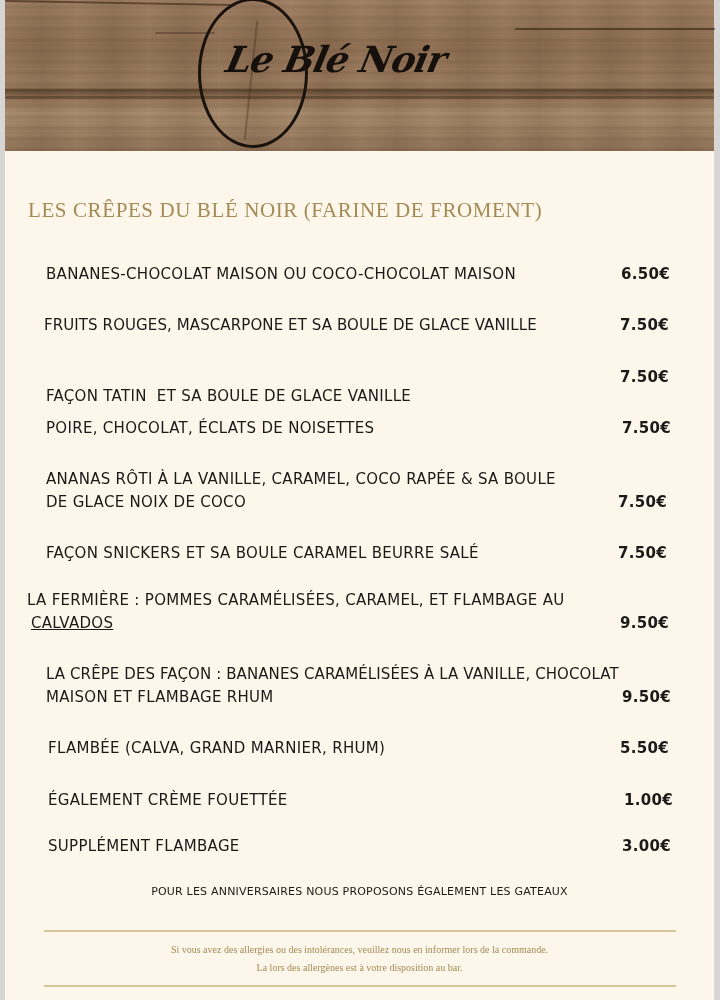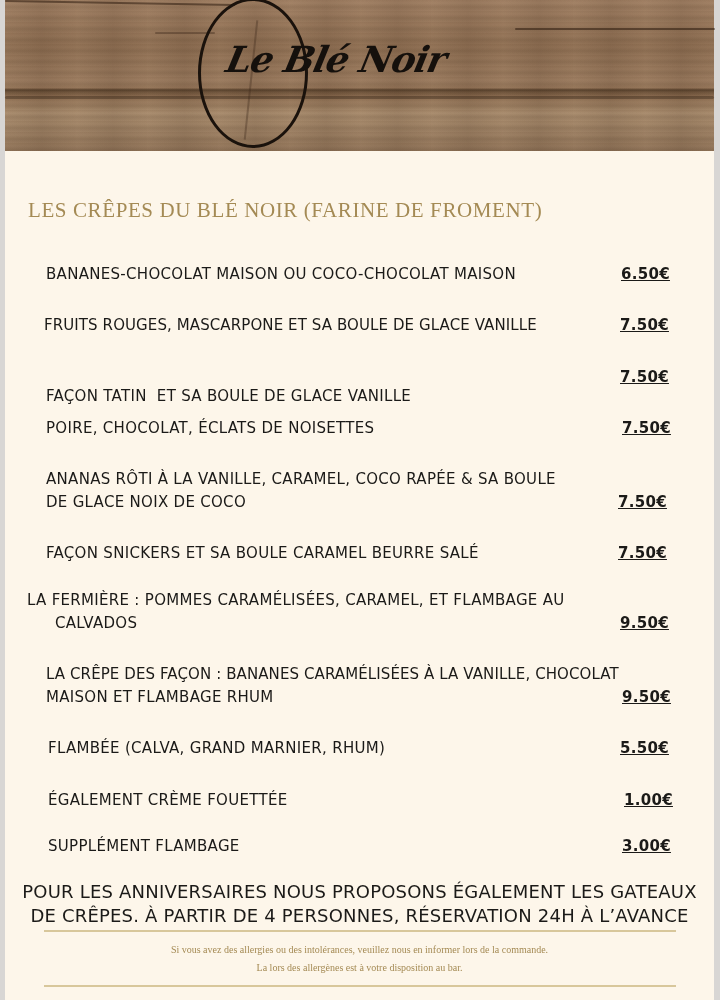--- a/index.html
+++ b/index.html
@@ -43,25 +43,25 @@
     white-space: nowrap;
   }
   .item {
     position: absolute; left: 0; width: 709px;
     font-family: "DejaVu Sans", sans-serif; font-size: 15px; color: #1b1a18;
     letter-spacing: 0.3px;
   }
   .item .name { position: absolute; white-space: nowrap; line-height: 24px; }
   .item .price {
     position: absolute; font-weight: bold; font-size: 15px; color: #1b1a18;
-    white-space: nowrap; line-height: 24px; text-decoration: underline;
+    white-space: nowrap; line-height: 24px;
   }
   .notice {
     position: absolute; left: 0; top: 880px; width: 709px; text-align: center;
-    font-family: "DejaVu Sans", sans-serif; font-size: 18px; color: #1b1a18;
+    font-family: "DejaVu Sans", sans-serif; font-size: 11px; color: #1b1a18;
     line-height: 24px; letter-spacing: 0.2px;
   }
   .rule {
     position: absolute; left: 39px; width: 632px; height: 2px; background: #d8c79b;
   }
   .allergy {
     position: absolute; left: 0; top: 941px; width: 709px; text-align: center;
     font-family: Liberation Serif, serif; font-size: 10px;
     color: #a48a54; line-height: 18px;
   }
@@ -109,21 +109,21 @@
     <span class="price" style="left:613px;top:23px;">7.50€</span>
   </div>
 
   <div class="item" style="top:541px;">
     <span class="name" style="left:41px;top:0;">FAÇON SNICKERS ET SA BOULE CARAMEL BEURRE SALÉ</span>
     <span class="price" style="left:613px;top:0;">7.50€</span>
   </div>
 
   <div class="item" style="top:588px;">
     <span class="name" style="left:22px;top:0;">LA FERMIÈRE : POMMES CARAMÉLISÉES, CARAMEL, ET FLAMBAGE AU</span>
-    <span class="name" style="left:50px;top:23px;">CALVADOS</span>
+    <span class="name" style="left:26px;top:23px;text-decoration:underline;">CALVADOS</span>
     <span class="price" style="left:615px;top:23px;">9.50€</span>
   </div>
 
   <div class="item" style="top:662px;">
     <span class="name" style="left:41px;top:0;letter-spacing:0.1px;">LA CRÊPE DES FAÇON : BANANES CARAMÉLISÉES À LA VANILLE, CHOCOLAT</span>
     <span class="name" style="left:41px;top:23px;">MAISON ET FLAMBAGE RHUM</span>
     <span class="price" style="left:617px;top:23px;">9.50€</span>
   </div>
 
   <div class="item" style="top:736px;">
@@ -136,21 +136,20 @@
     <span class="price" style="left:619px;top:0;">1.00€</span>
   </div>
 
   <div class="item" style="top:834px;">
     <span class="name" style="left:43px;top:0;">SUPPLÉMENT FLAMBAGE</span>
     <span class="price" style="left:617px;top:0;">3.00€</span>
   </div>
 
   <div class="notice">
     <div>POUR LES ANNIVERSAIRES NOUS PROPOSONS ÉGALEMENT LES GATEAUX</div>
-    <div>DE CRÊPES. À PARTIR DE 4 PERSONNES, RÉSERVATION 24H À L’AVANCE</div>
   </div>
 
   <div class="rule" style="top:930px;"></div>
 
   <div class="allergy">
     <div>Si vous avez des allergies ou des intolérances, veuillez nous en informer lors de la commande.</div>
     <div>La lors des allergènes est à votre disposition au bar.</div>
   </div>
 
   <div class="rule" style="top:985px;"></div>

